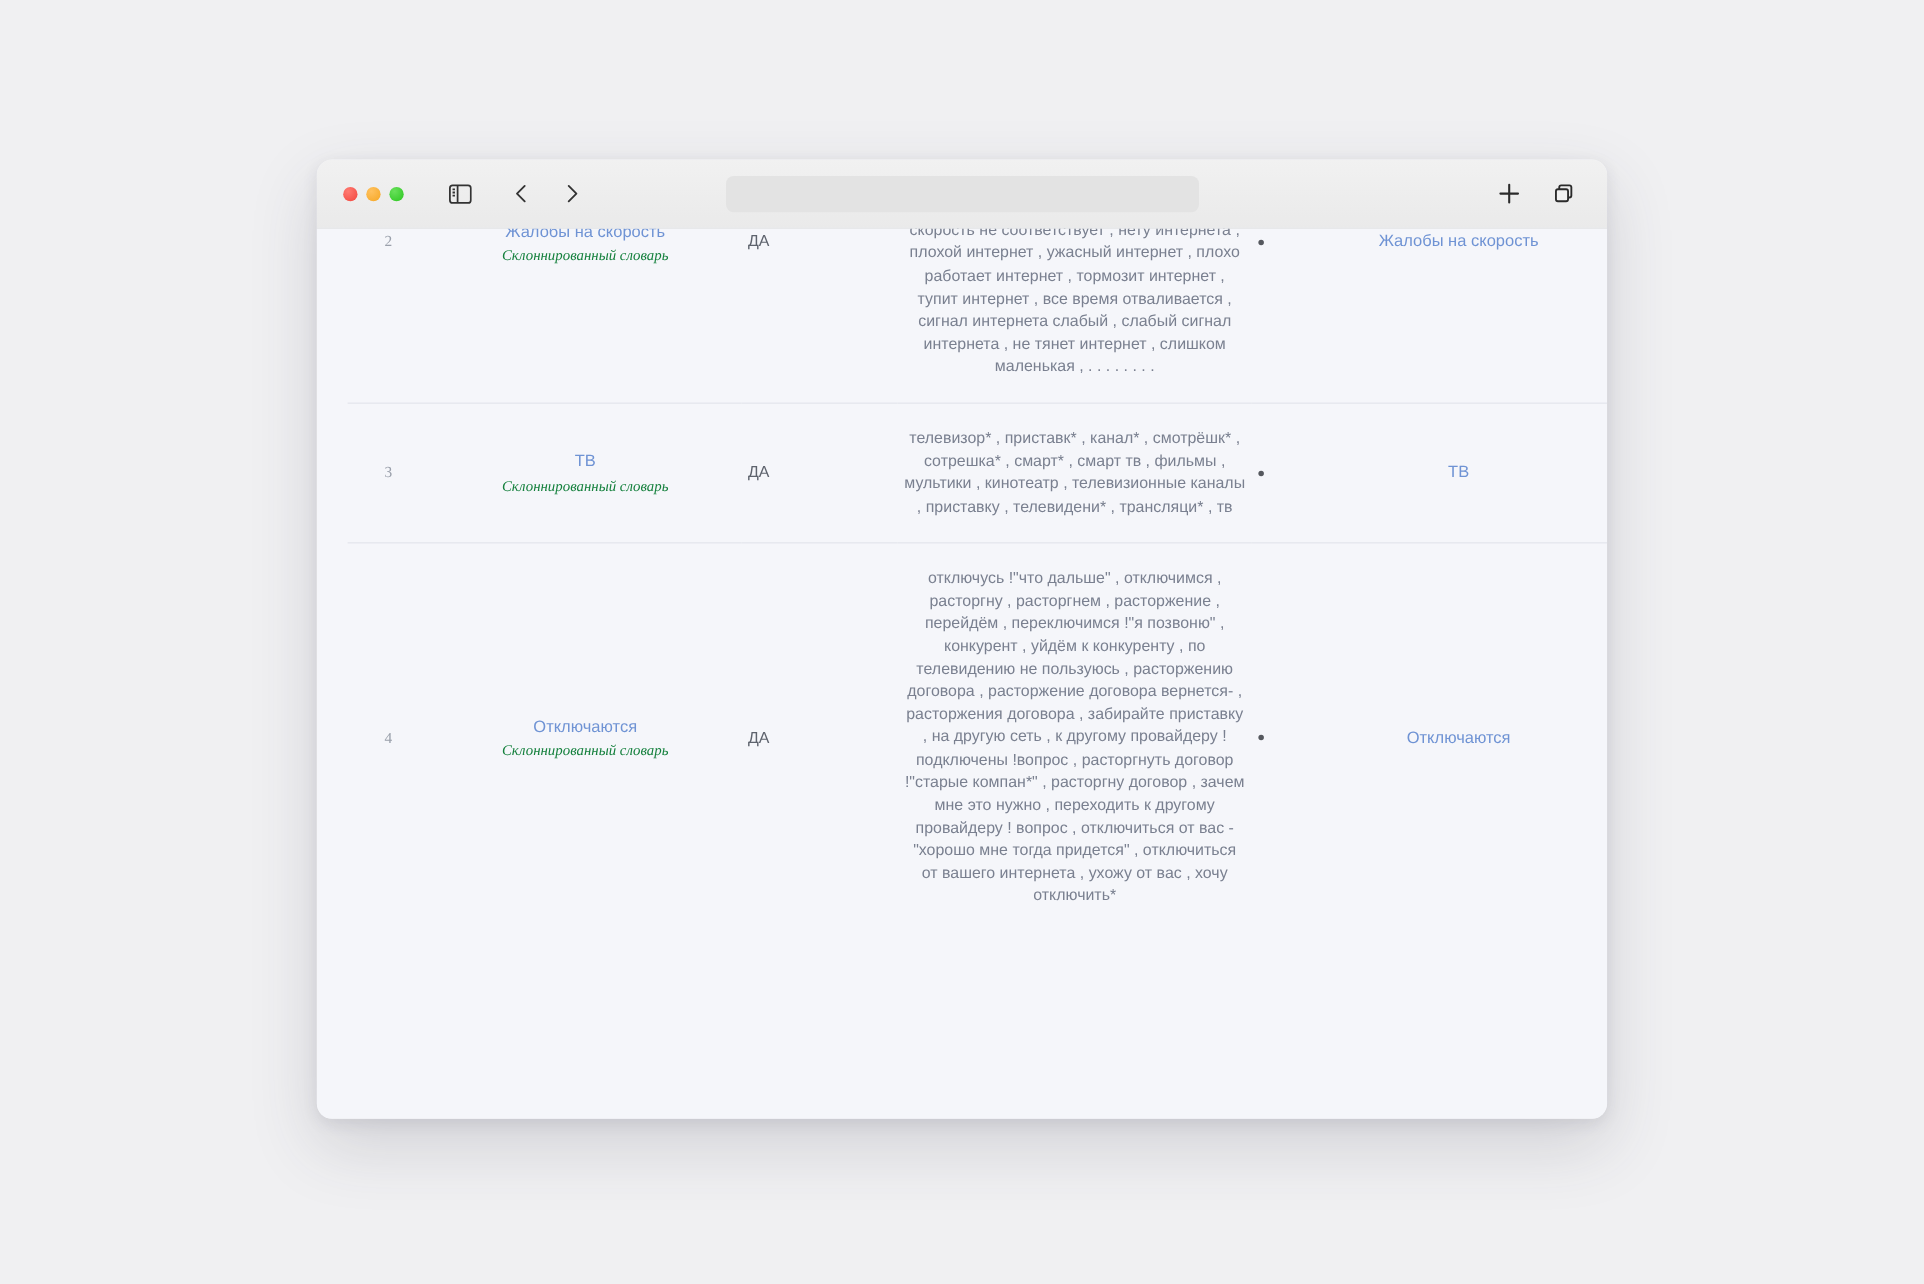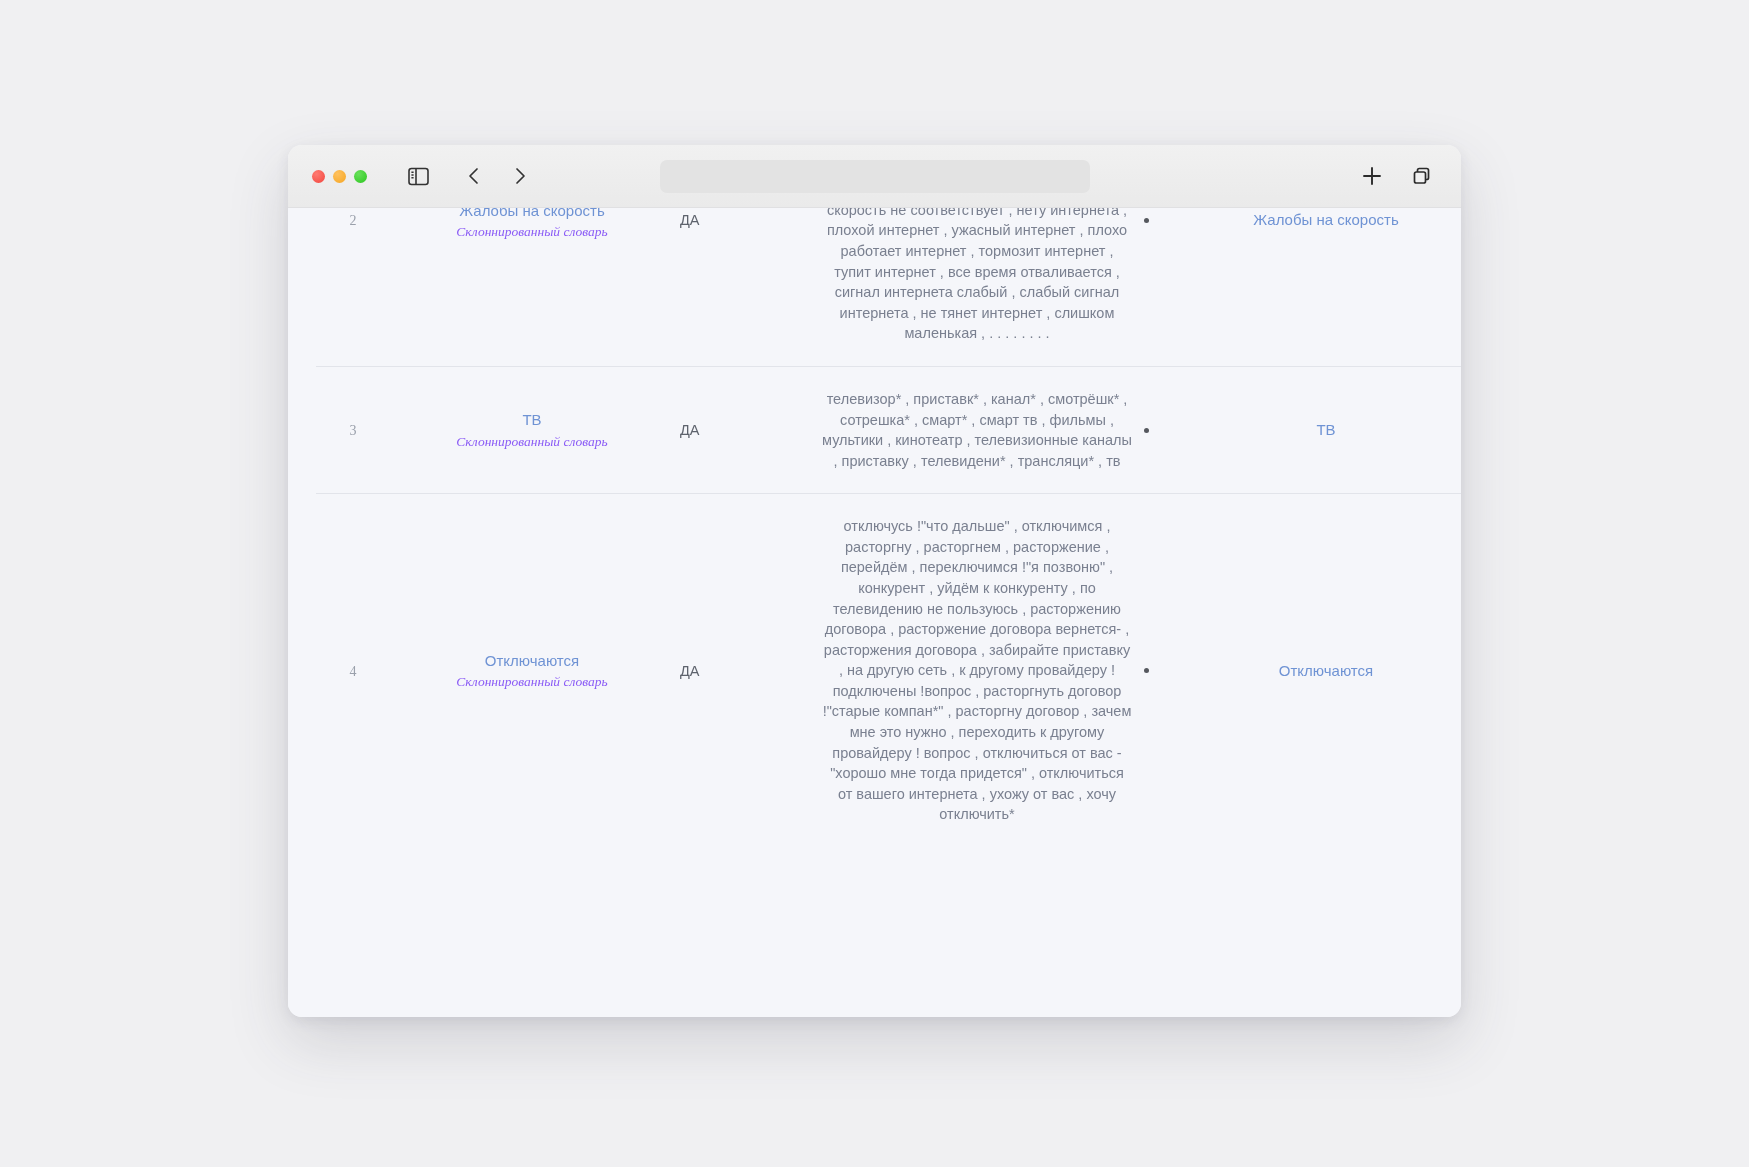--- a/index.html
+++ b/index.html
@@ -142,21 +142,21 @@
   .name-link {
     font-size: 15px;
     color: #6f93d4;
     text-decoration: none;
     display: block;
     line-height: 1.35;
   }
   .name-sub {
     font-size: 13.5px;
     font-style: italic;
-    color: #8b5cf6;
+    color: #15803d;
     display: block;
     margin-top: 3px;
     font-family: "Liberation Serif", serif;
   }
   .flag {
     font-size: 14.5px;
     color: #5e636d;
   }
   .keywords {
     font-size: 14.5px;

